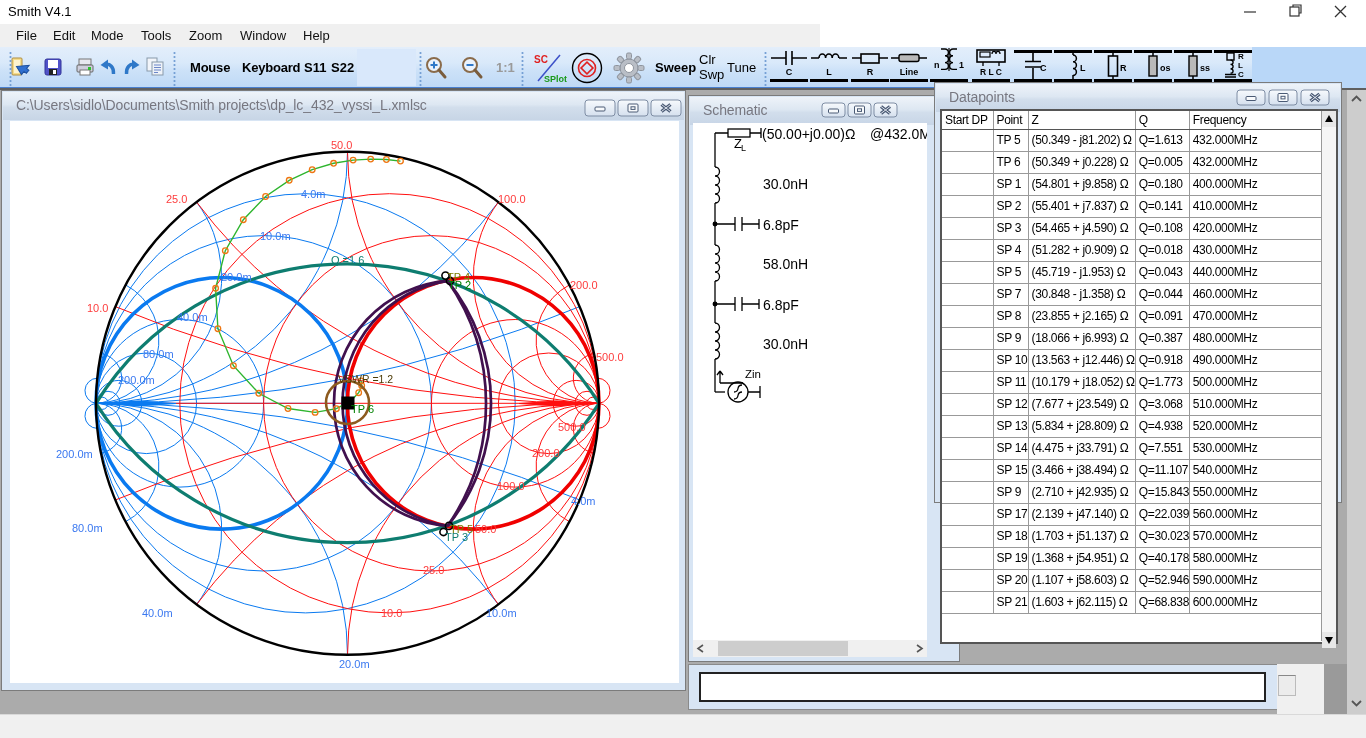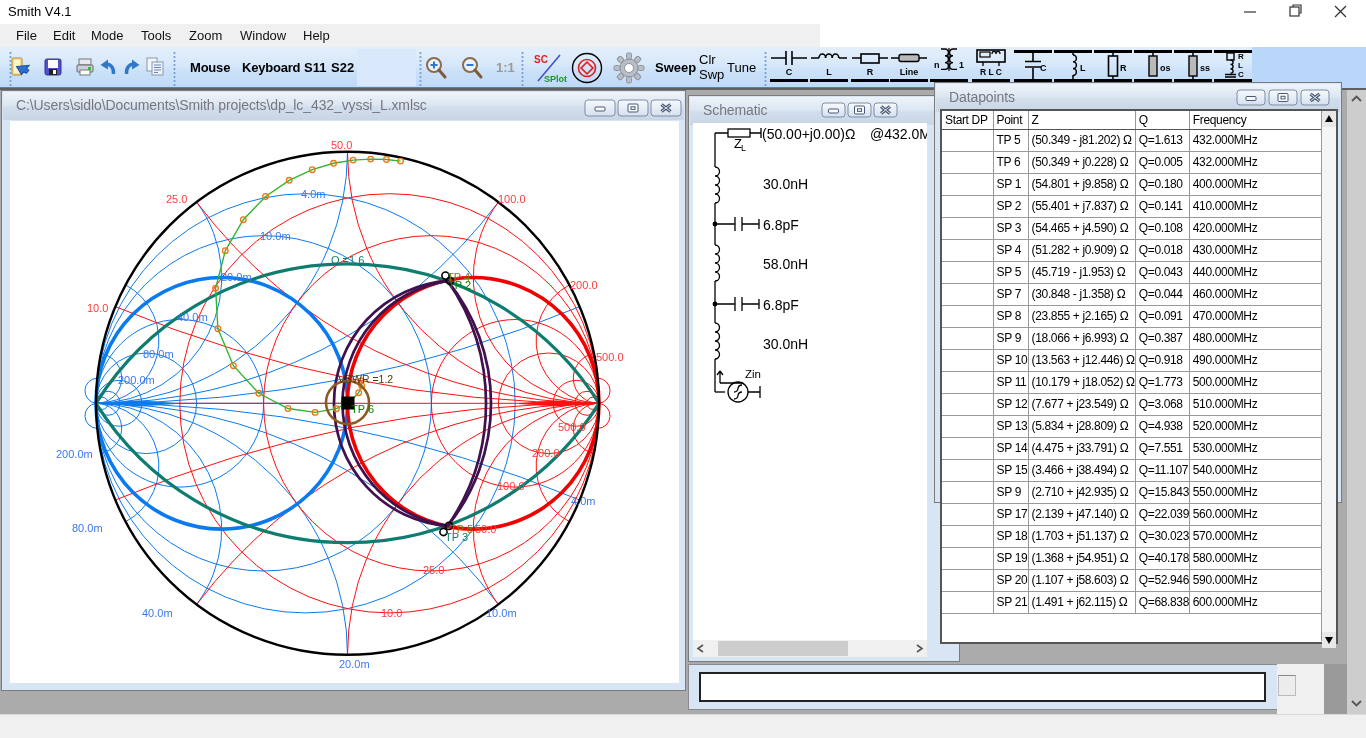--- a/index.html
+++ b/index.html
@@ -525,21 +525,21 @@
 <tr>
             <td class="c0"></td>
             <td class="c1">SP 20</td>
             <td class="c2">(1.107 + j58.603) Ω</td>
             <td class="c3">Q=52.946</td>
             <td class="c4">590.000MHz</td>
           </tr>
 <tr>
             <td class="c0"></td>
             <td class="c1">SP 21</td>
-            <td class="c2">(1.491 + j62.115) Ω</td>
+            <td class="c2">(1.603 + j62.115) Ω</td>
             <td class="c3">Q=68.838</td>
             <td class="c4">600.000MHz</td>
           </tr>
   </tbody>
       </table>
   <div class="abs" style="right:0;top:0;width:15px;height:530px;background:#f5f5f5;border-left:1px solid #999">
    <div class="abs" style="left:0;top:0;width:14px;height:16px;background:#e8e8e8"><svg width="14" height="16">
             <path d="M7 4 L11 11 L3 11 Z" fill="#000"></path>
           </svg></div>
    <div class="abs" style="left:0;top:521px;width:14px;height:16px;background:#e8e8e8"><svg width="14" height="16">

